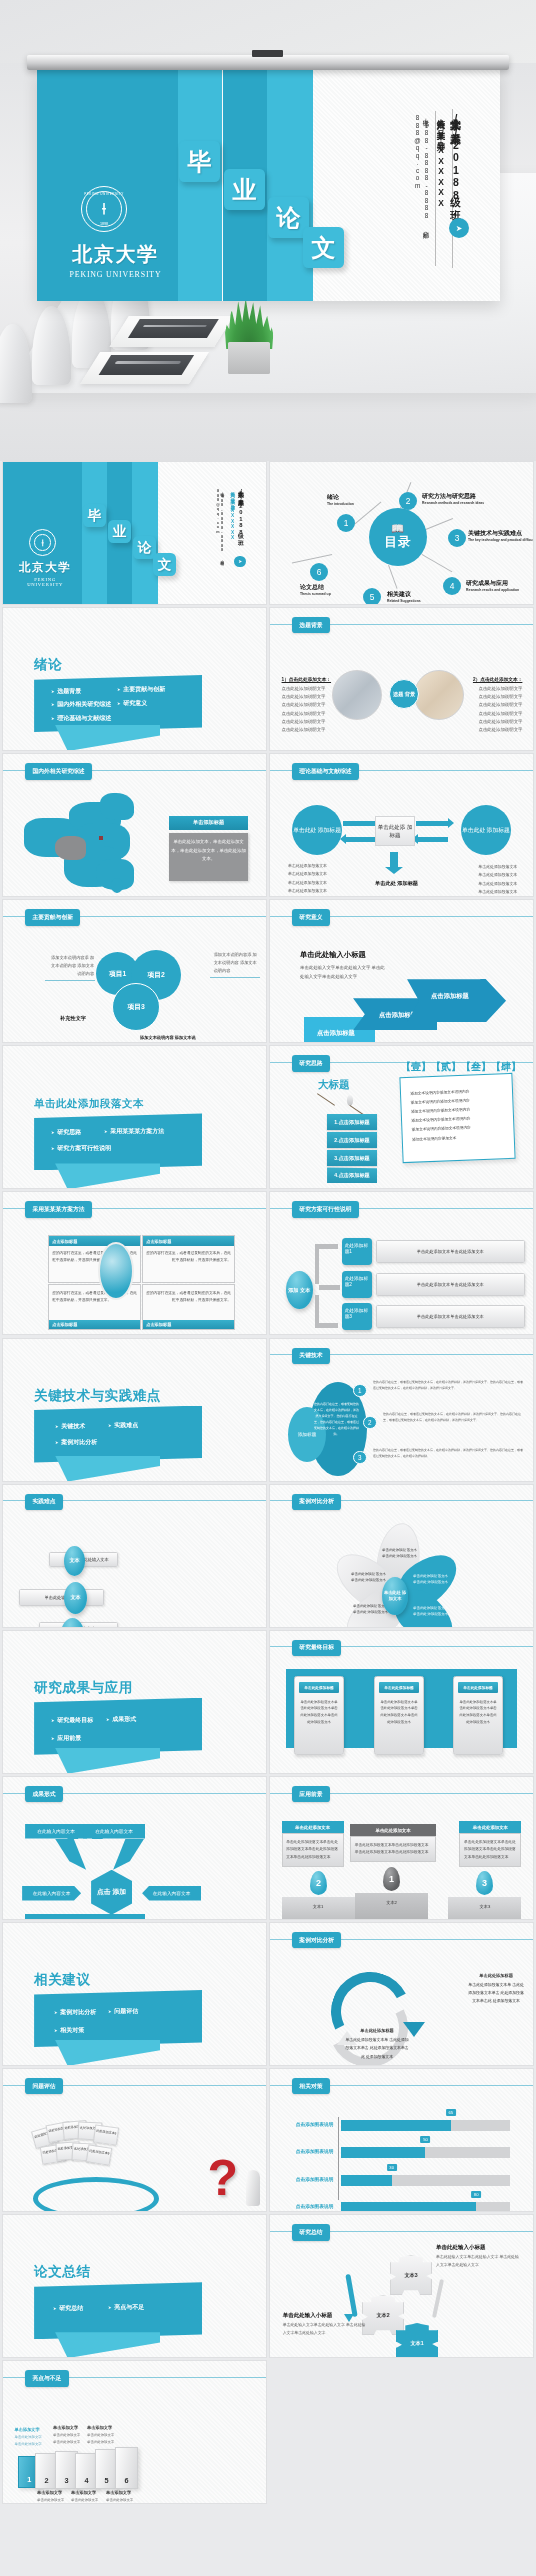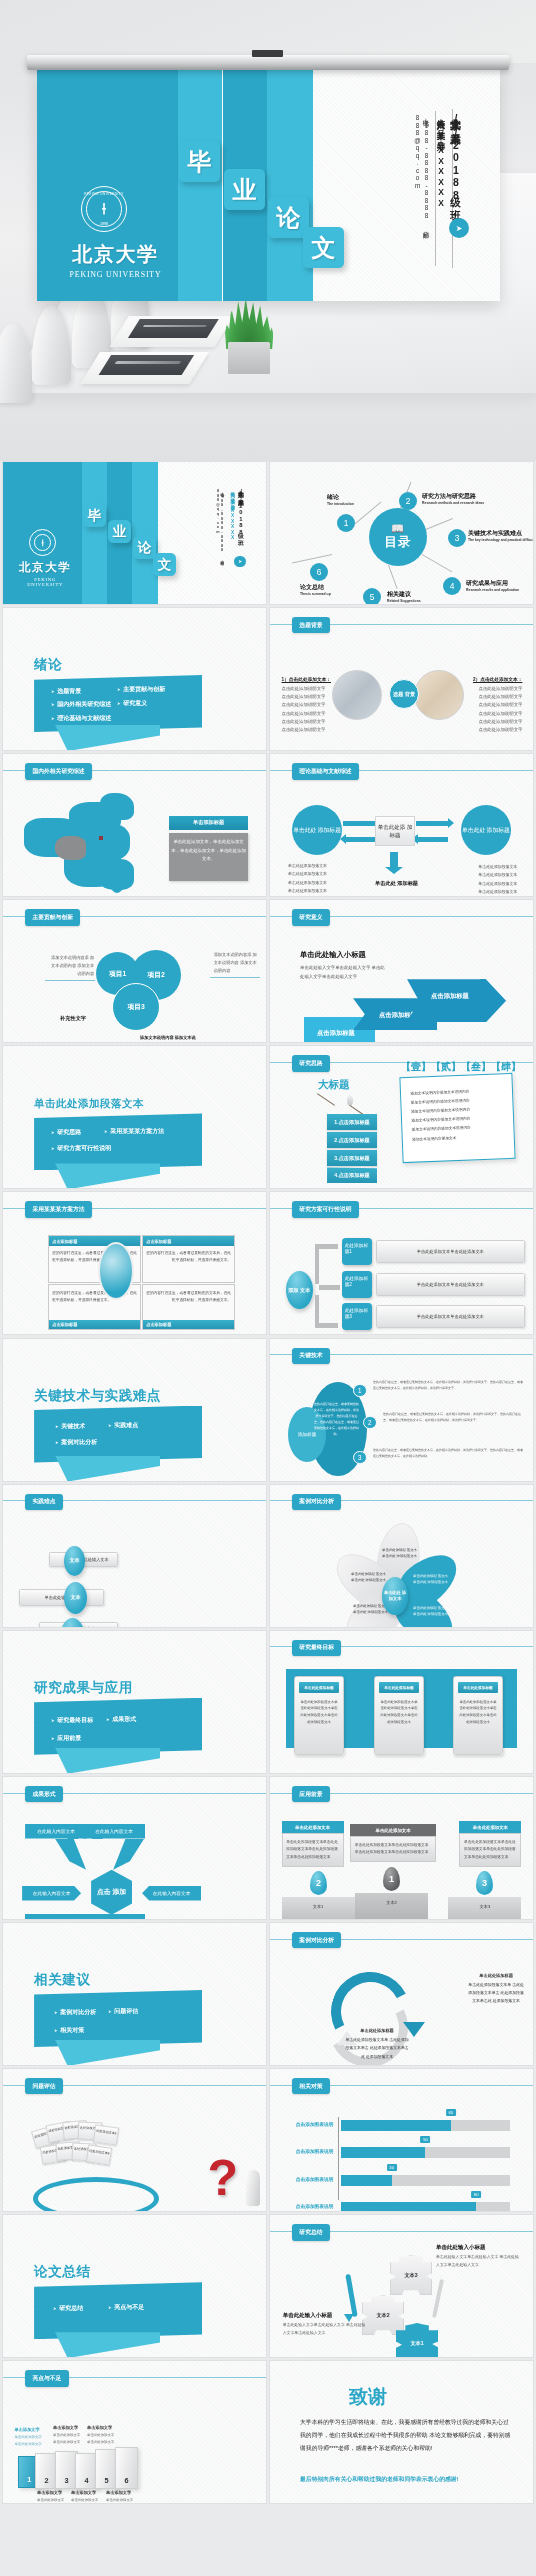--- a/index.html
+++ b/index.html
@@ -815,21 +815,16 @@
       <div class="b3-lbl" style="left:84px;top:64px;">单击添加文字</div>
       <div class="b3-sub" style="left:84px;top:71px;width:29px;">单击此处添加文字 单击此处添加文字</div>
       <div class="b3-lbl" style="left:34px;top:129px;">单击添加文字</div>
       <div class="b3-sub" style="left:34px;top:136px;width:29px;">单击此处添加文字 单击此处添加文字</div>
       <div class="b3-lbl" style="left:68px;top:129px;">单击添加文字</div>
       <div class="b3-sub" style="left:68px;top:136px;width:29px;">单击此处添加文字 单击此处添加文字</div>
       <div class="b3-lbl" style="left:103px;top:129px;">单击添加文字</div>
       <div class="b3-sub" style="left:103px;top:136px;width:29px;">单击此处添加文字 单击此处添加文字</div>
     </div>
 
-    <div class="slide">
-      <div class="thanks-t">致谢</div>
-      <div class="thanks-b">大学本科的学习生活即将结束。在此，我要感谢所有曾经教导过我的老师和关心过我的同学，他们在我成长过程中给予我很多的帮助 本论文能够顺利完成，要特别感谢我的导师****老师，感谢各个系老师的关心和帮助!</div>
-      <div class="thanks-f">最后特别向所有关心和帮助过我的老师和同学表示衷心的感谢!</div>
-    </div>
 
   </div>
 </div>
 
 
 </body></html>

